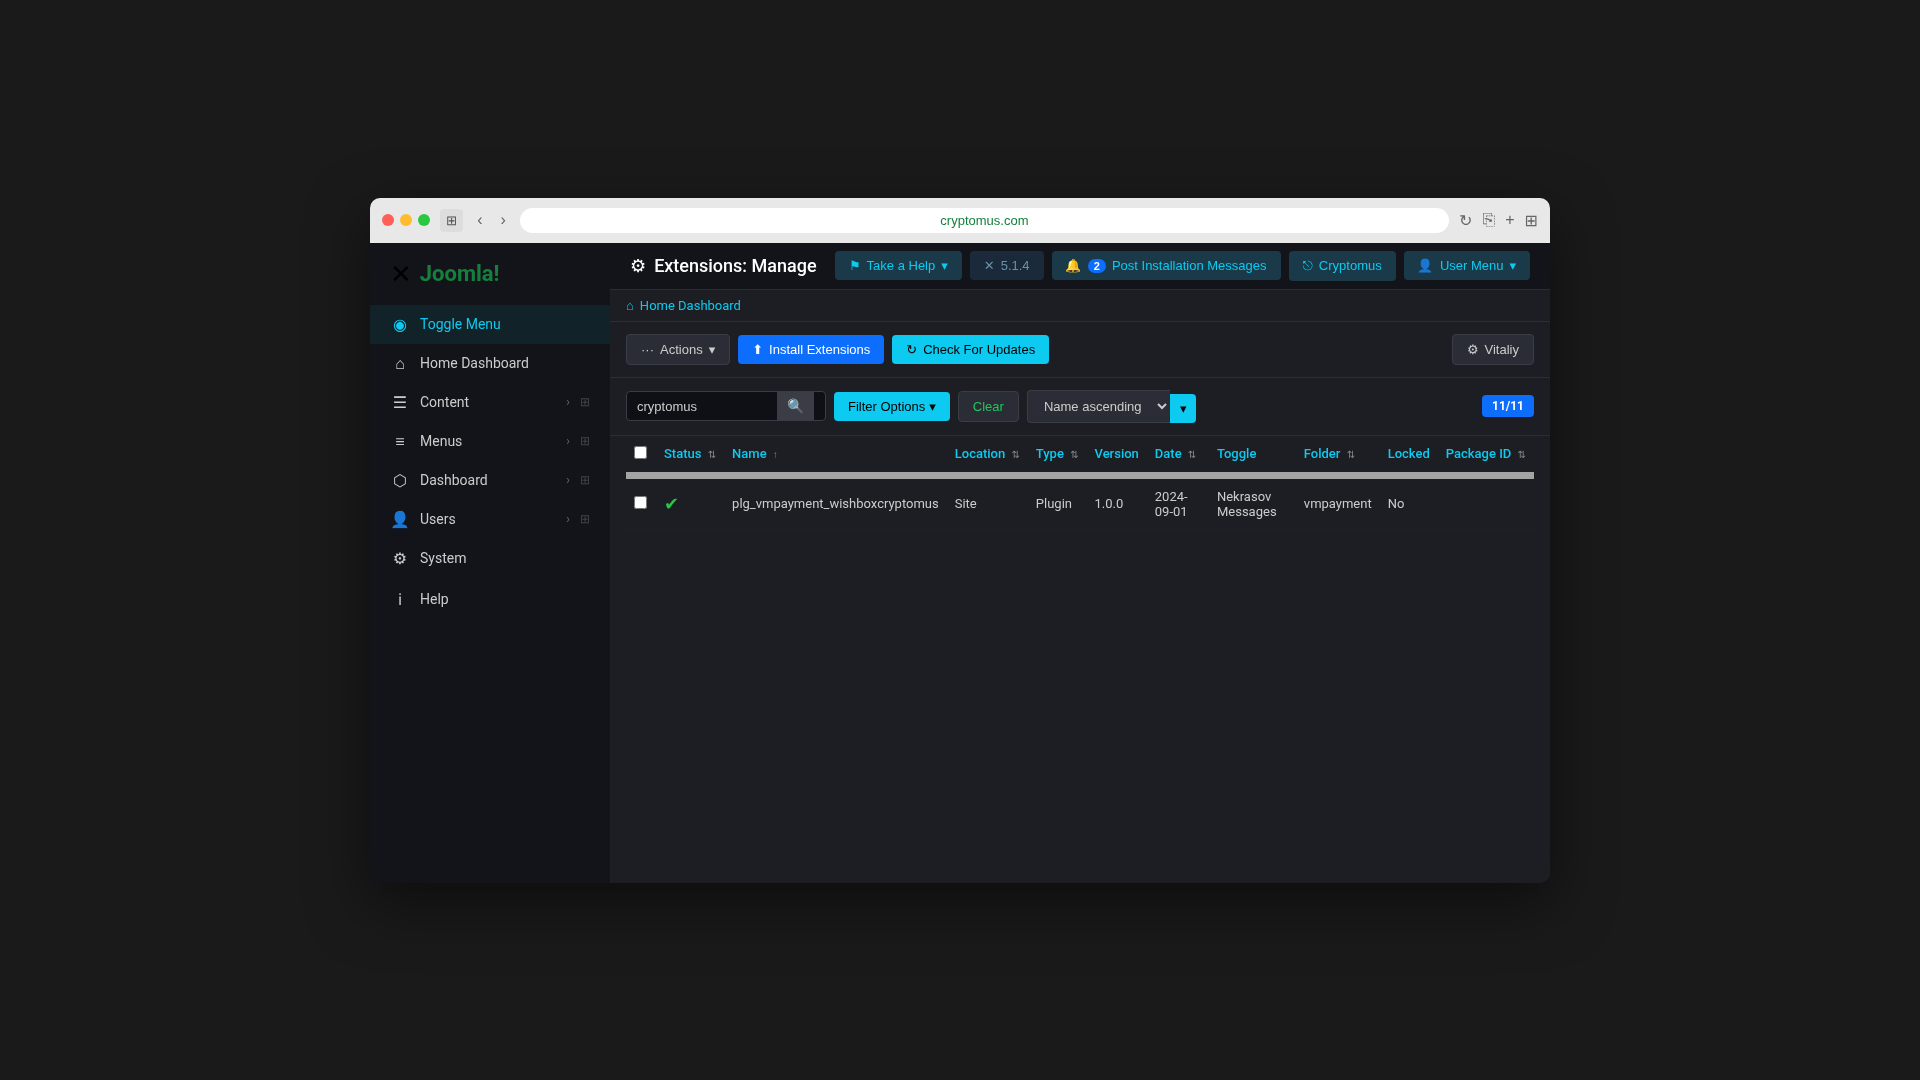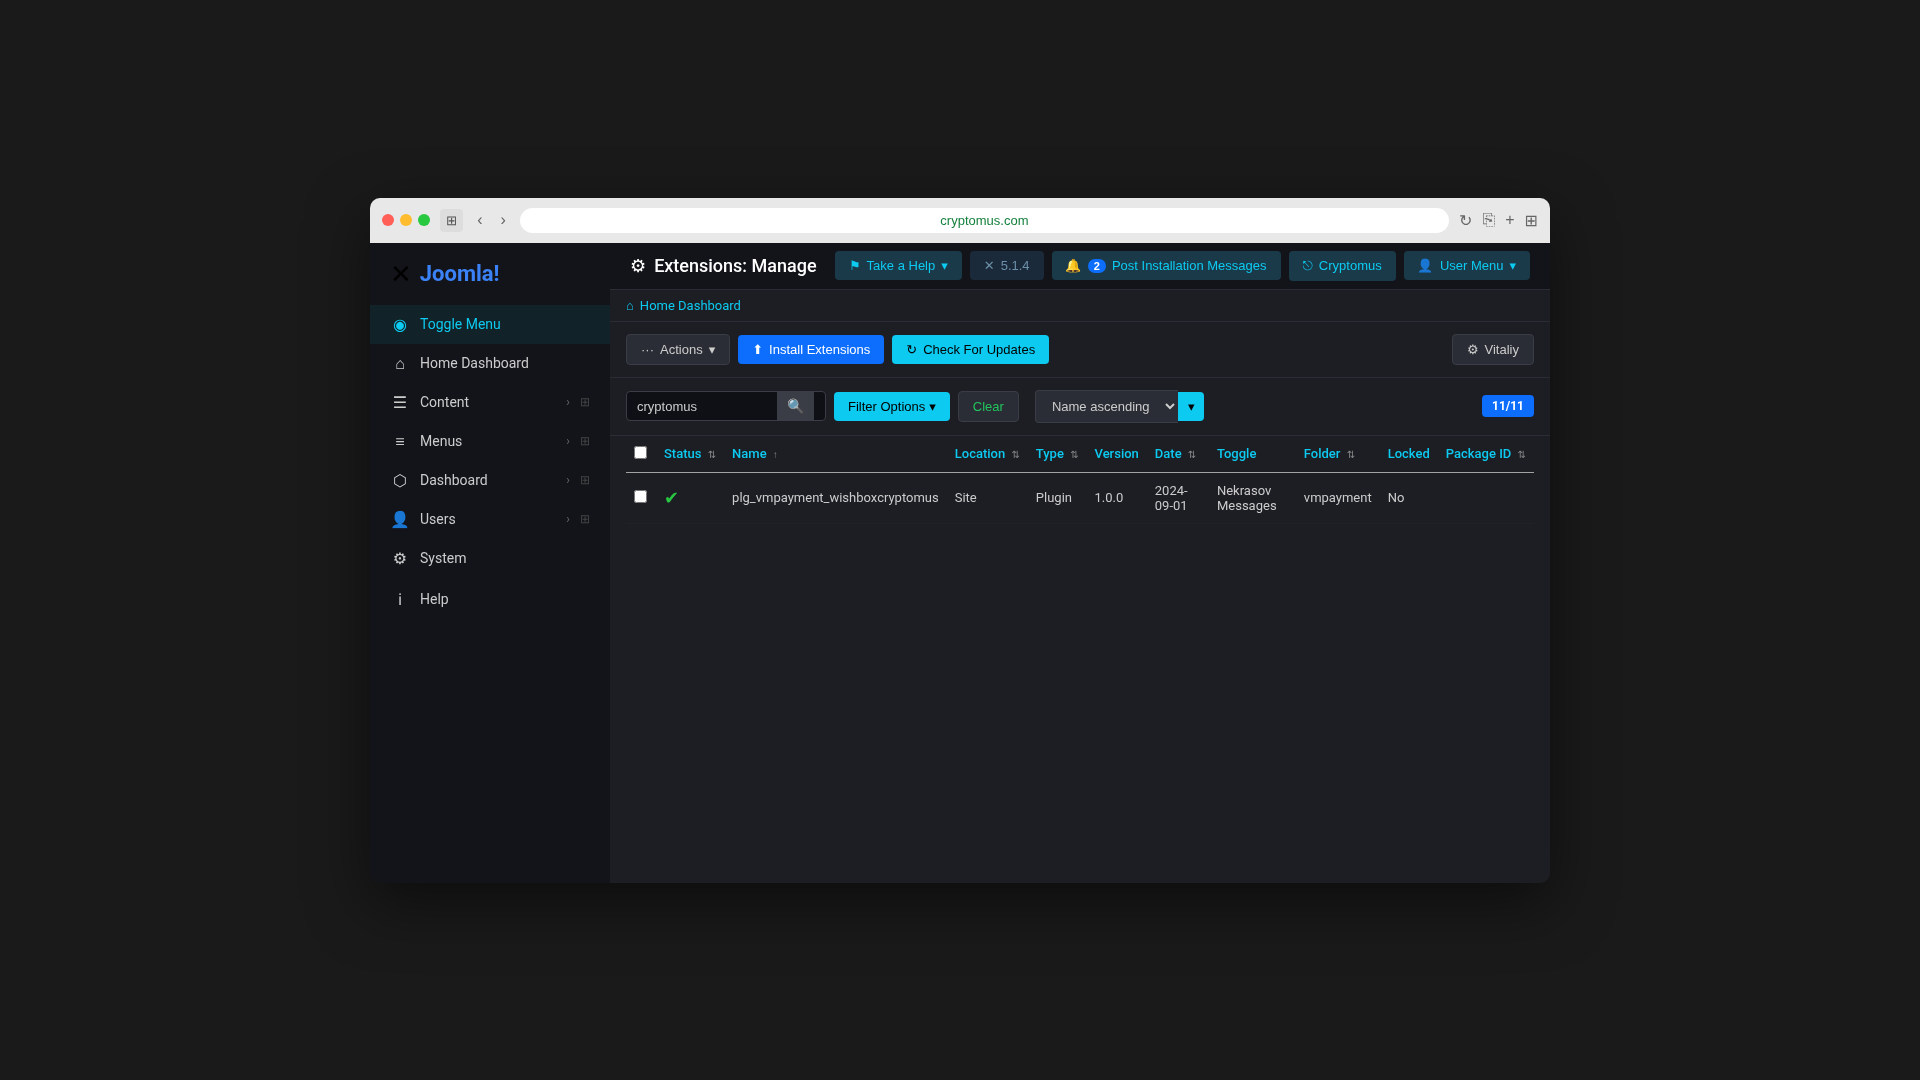--- a/index.html
+++ b/index.html
@@ -81,21 +81,21 @@
       display: flex;
       flex-direction: column;
     }
     .sidebar-logo {
       padding: 16px 20px;
       display: flex;
       align-items: center;
       gap: 8px;
     }
     .joomla-logo {
-      color: #3b82f6;
+      color: #15803d;
       font-size: 22px;
       font-weight: bold;
       display: flex;
       align-items: center;
       gap: 6px;
     }
     .joomla-icon {
       font-size: 26px;
     }
     .sidebar-nav {
@@ -281,23 +281,22 @@
       background: #2a2d35;
       color: #22c55e;
       border: 1px solid #3a3d45;
       border-radius: 4px;
       padding: 7px 14px;
       cursor: pointer;
       font-size: 13px;
     }
     .sort-select-wrap {
       display: flex;
-      align-items: center;
+      align-items: flex-end;
       gap: 0;
-      margin-left: 8px;
     }
     .sort-select {
       background: #2a2d35;
       color: #ccc;
       border: 1px solid #3a3d45;
       border-right: none;
       border-radius: 4px 0 0 4px;
       padding: 7px 12px;
       font-size: 13px;
       outline: none;
@@ -327,21 +326,21 @@
       overflow: auto;
       padding: 0 16px;
     }
     table {
       width: 100%;
       border-collapse: collapse;
       font-size: 13px;
     }
     thead th {
       color: #0dcaf0;
-      border-bottom: 1px solid #a3a3a3;
+      border-bottom: 7px solid #a3a3a3;
       padding: 10px 8px;
       text-align: left;
       font-weight: 500;
       white-space: nowrap;
     }
     thead th.sortable { cursor: pointer; }
     thead th .sort-icon { font-size: 10px; margin-left: 3px; color: #888; }
     tbody td {
       color: #ccc;
       padding: 10px 8px;

